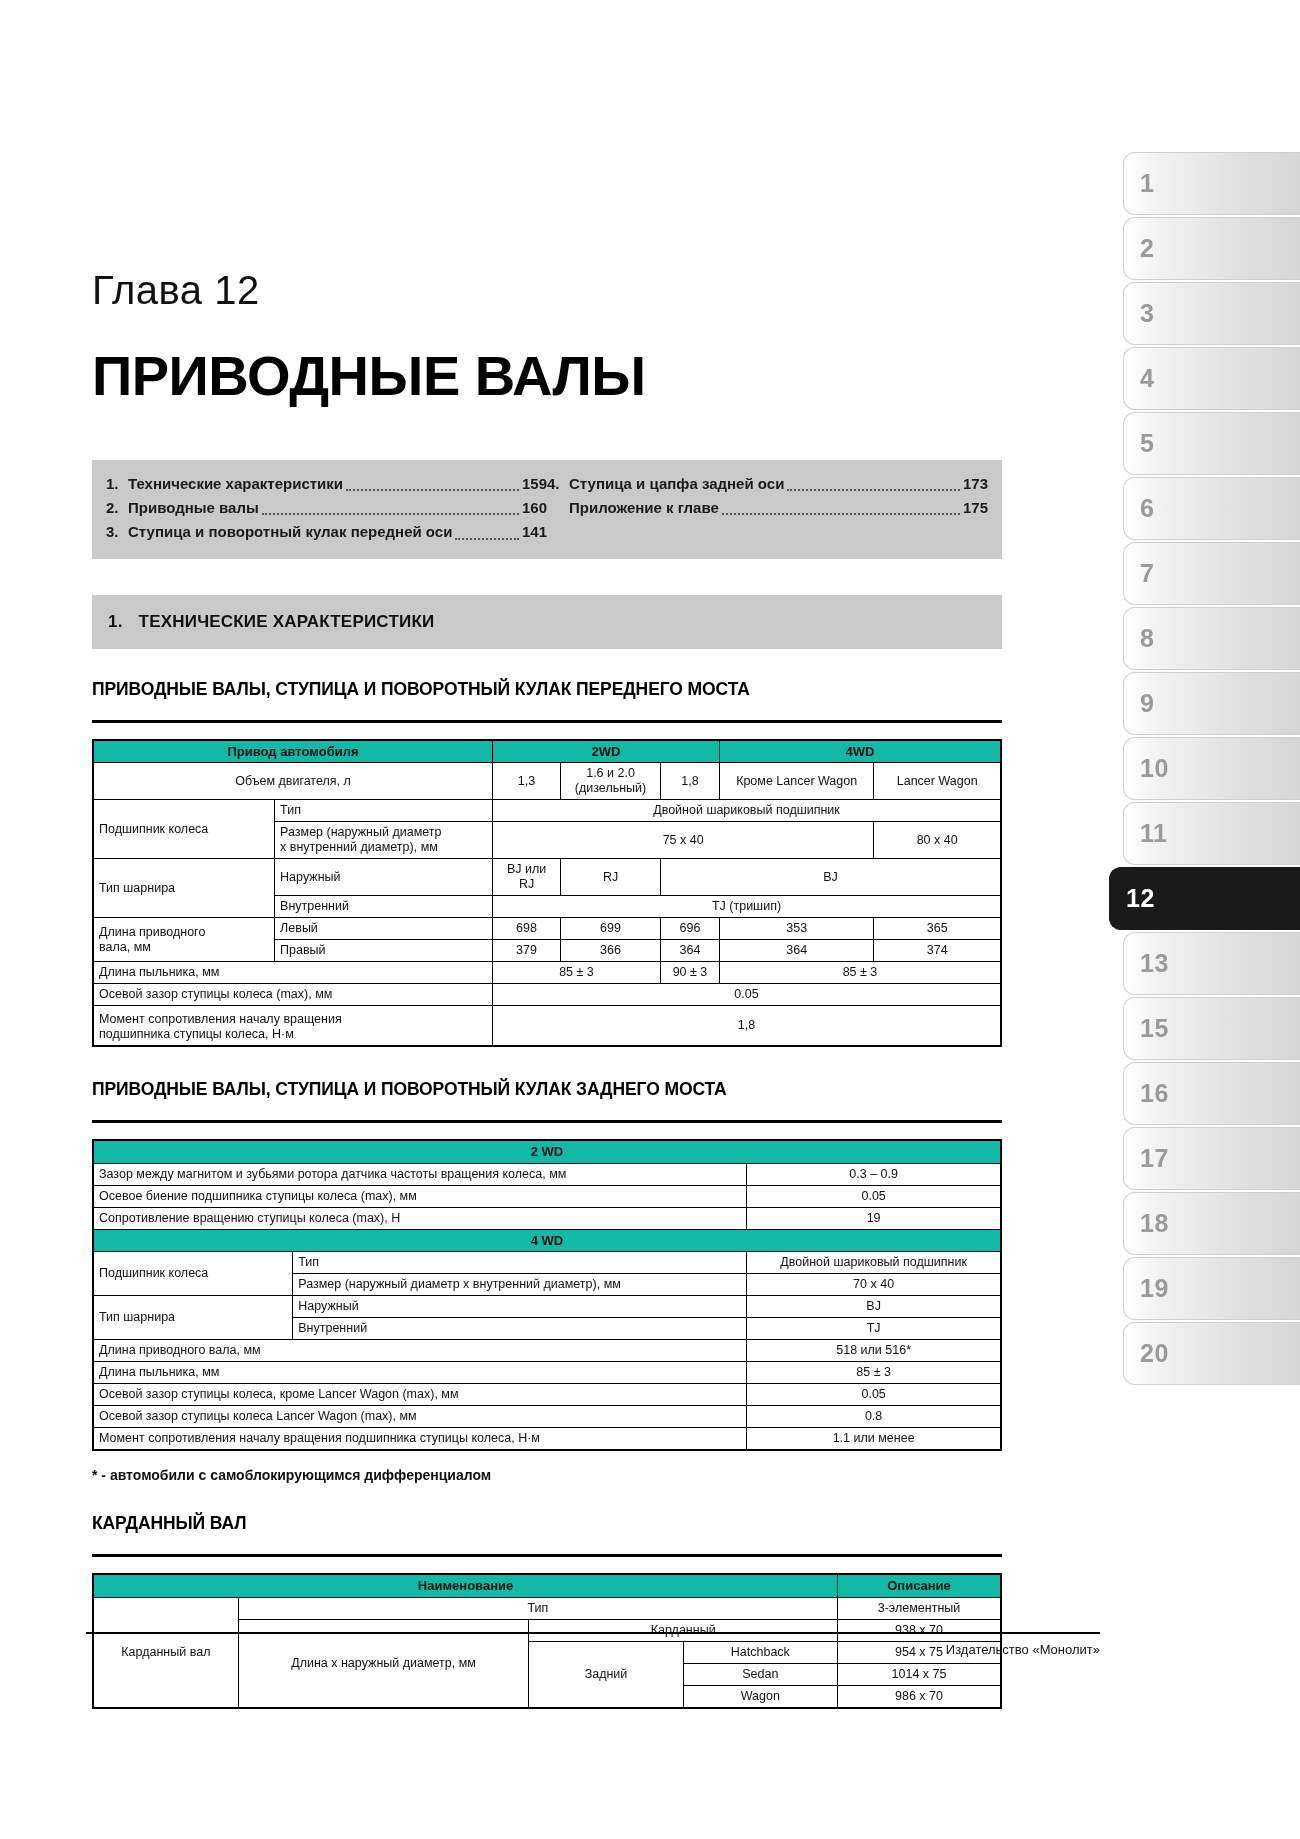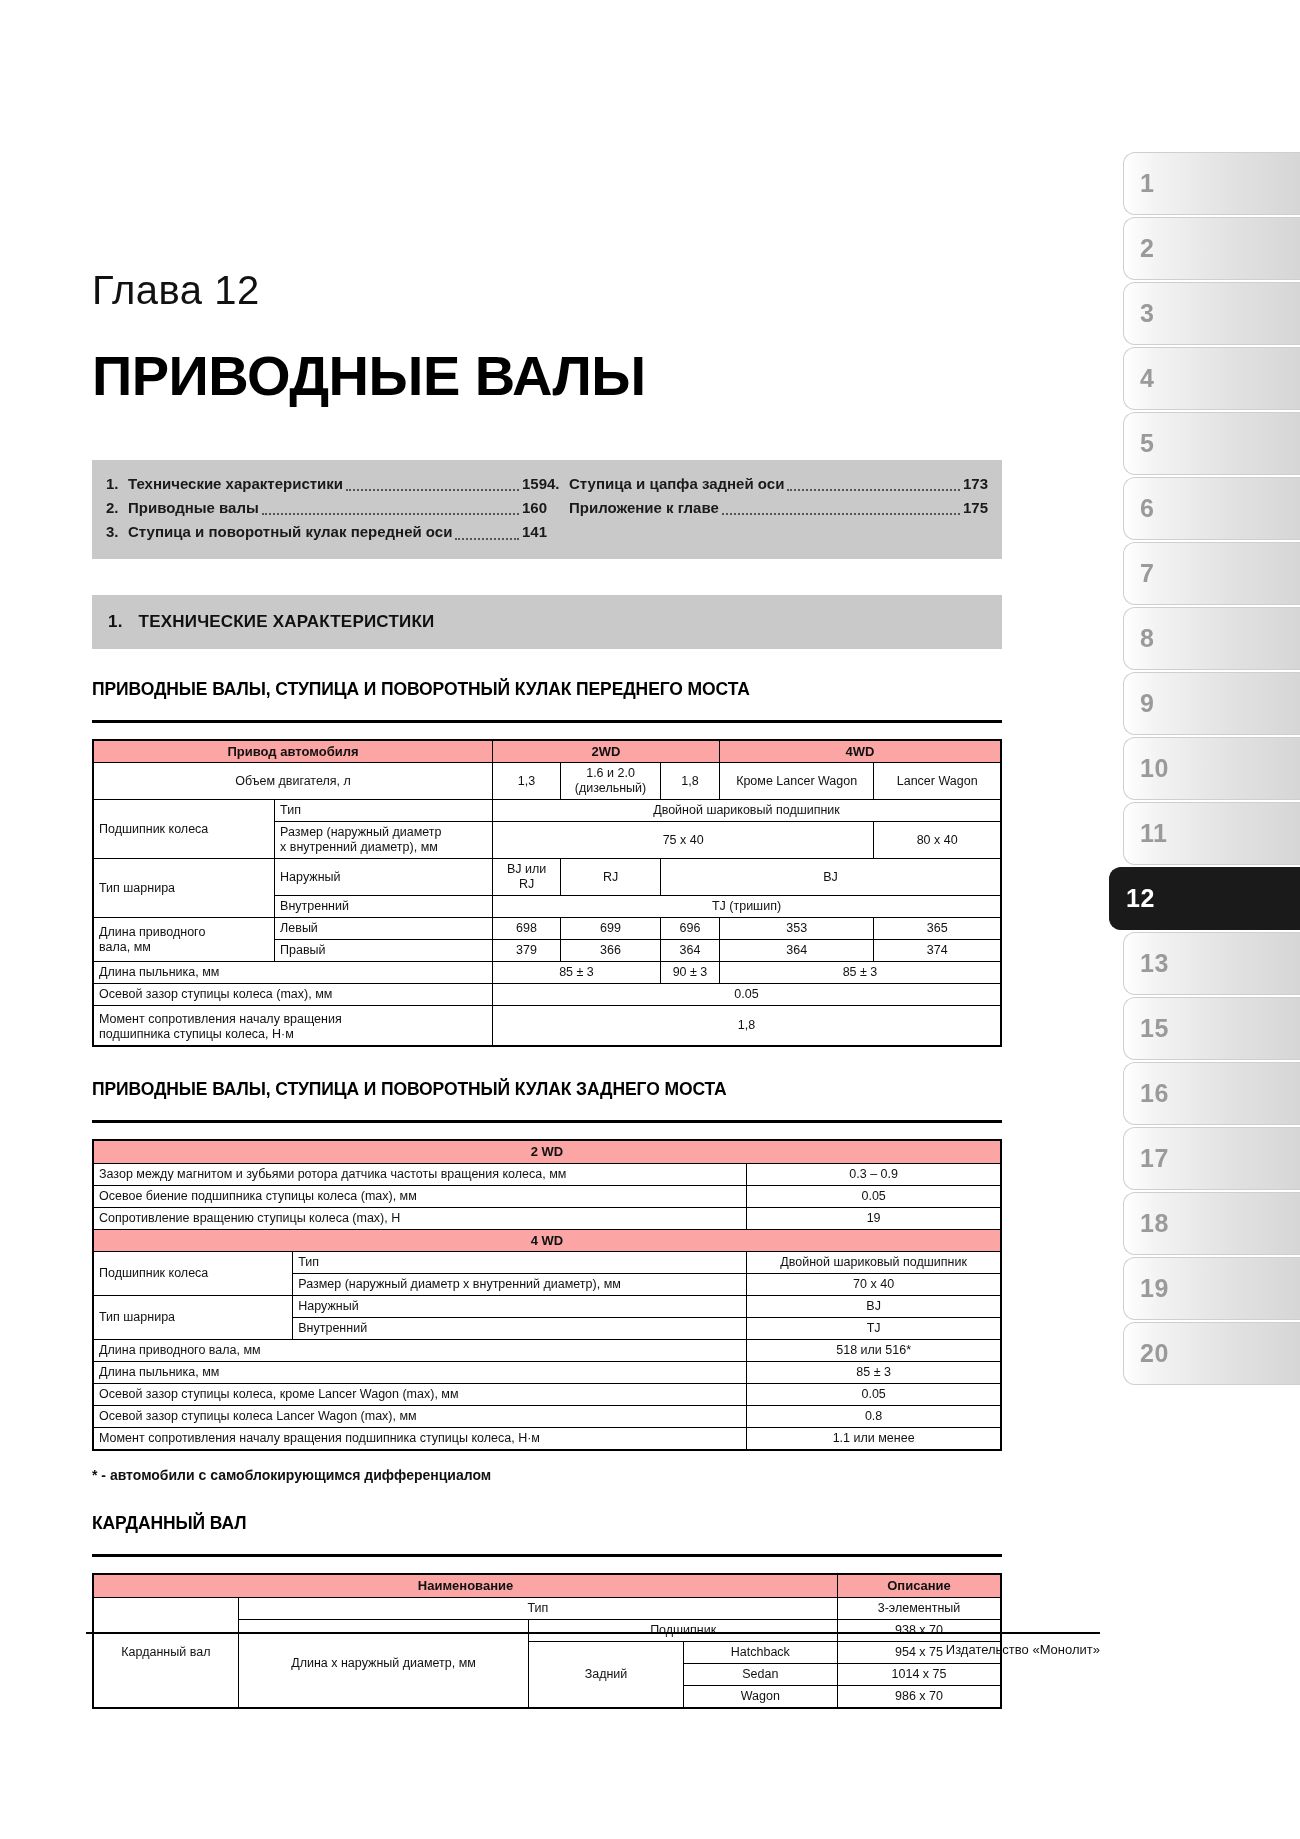--- a/index.html
+++ b/index.html
@@ -139,21 +139,21 @@
     table-layout: fixed;
   }
   table.spec td, table.spec th {
     border: 1px solid #000;
     padding: 3px 5px;
     vertical-align: middle;
     font-weight: 400;
     line-height: 1.2;
   }
   table.spec th {
-    background: #fca5a5;
+    background: #14b8a6;
     font-weight: 800;
     text-align: center;
     font-size: 13px;
   }
   .c { text-align: center; }
   .l { text-align: left; }
   .outer { border: 2px solid #000; }
 
   .note {
     margin-top: 16px;
@@ -429,21 +429,21 @@
           <th colspan="4">Наименование</th>
           <th>Описание</th>
         </tr>
         <tr>
           <td rowspan="5" class="c">Карданный вал</td>
           <td colspan="3" class="c">Тип</td>
           <td class="c">3-элементный</td>
         </tr>
         <tr>
           <td rowspan="4" class="c">Длина x наружный диаметр, мм</td>
-          <td colspan="2" class="c">Подшипник</td>
+          <td colspan="2" class="c">Карданный</td>
           <td class="c">938 x 70</td>
         </tr>
         <tr>
           <td rowspan="3" class="c">Задний</td>
           <td class="c">Hatchback</td>
           <td class="c">954 x 75</td>
         </tr>
         <tr>
           <td class="c">Sedan</td>
           <td class="c">1014 x 75</td>

